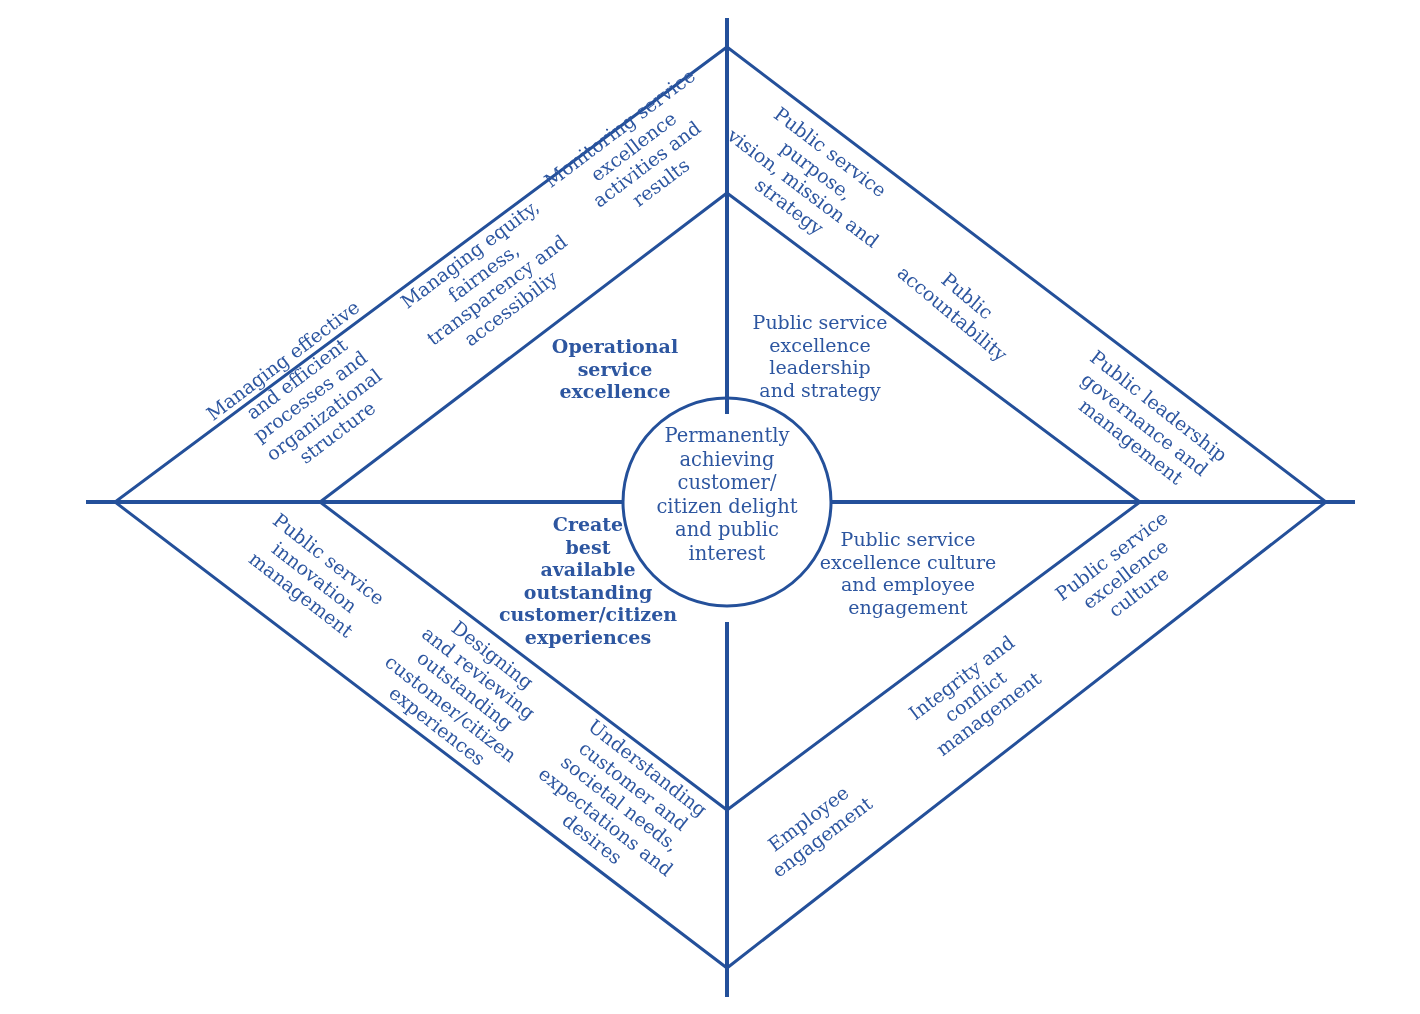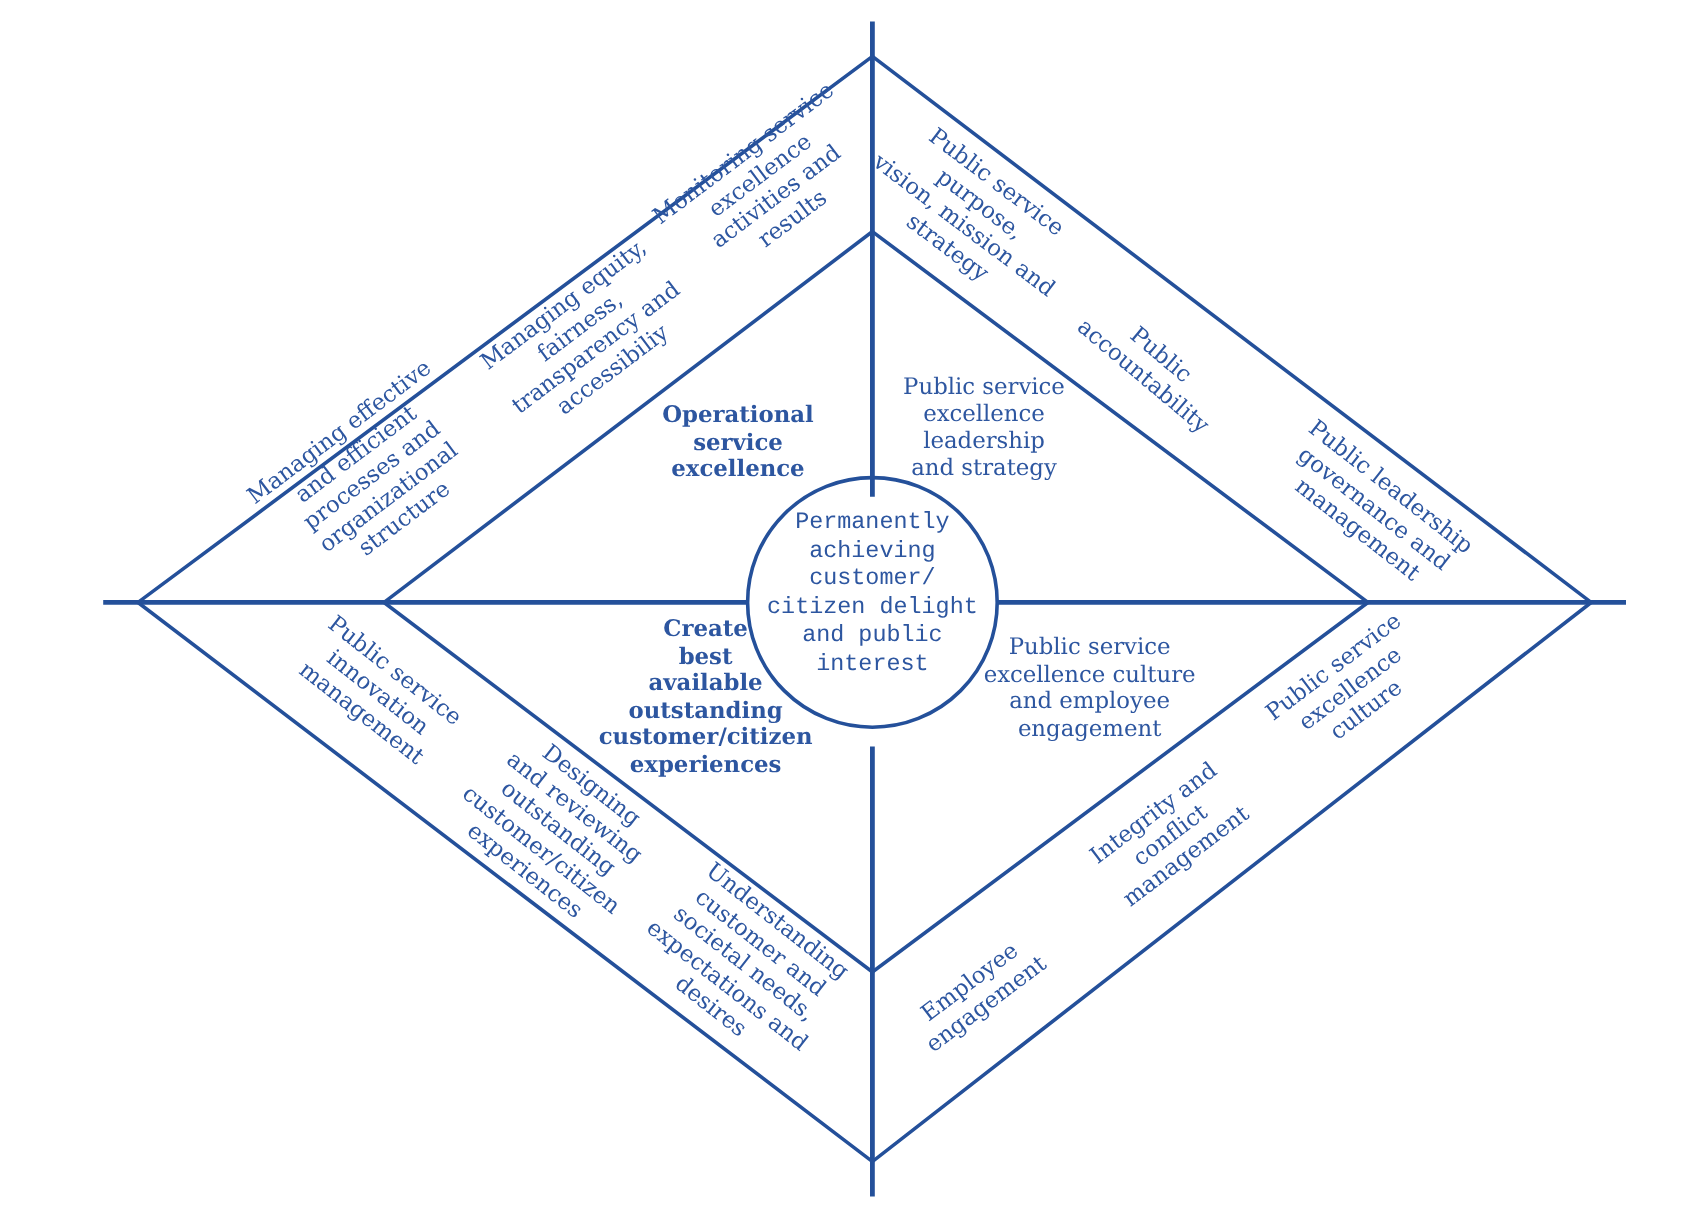--- a/index.html
+++ b/index.html
@@ -11,21 +11,21 @@
   .lbl {
     position: absolute;
     color: #2d56a0;
     font-family: "DejaVu Serif", "Liberation Serif", serif;
     font-size: 19px;
     line-height: 22.5px;
     text-align: center;
     white-space: pre;
     transform-origin: center center;
   }
-  .center-lbl { font-size: 19.5px; line-height: 23.5px; font-family: Liberation Mono, monospace; }
+  .center-lbl { font-size: 19.5px; line-height: 23.5px; }
 </style>
 </head>
 <body>
 
 <svg id="diagram" viewBox="0 0 1420 1014" xmlns="http://www.w3.org/2000/svg">
 
   <line class="line axis" x1="727" y1="18" x2="727" y2="414"></line>
   <line class="line axis" x1="727" y1="622" x2="727" y2="997"></line>
   <line class="line axis" x1="86" y1="502" x2="624" y2="502"></line>
   <line class="line axis" x1="830" y1="502" x2="1355" y2="502"></line>

